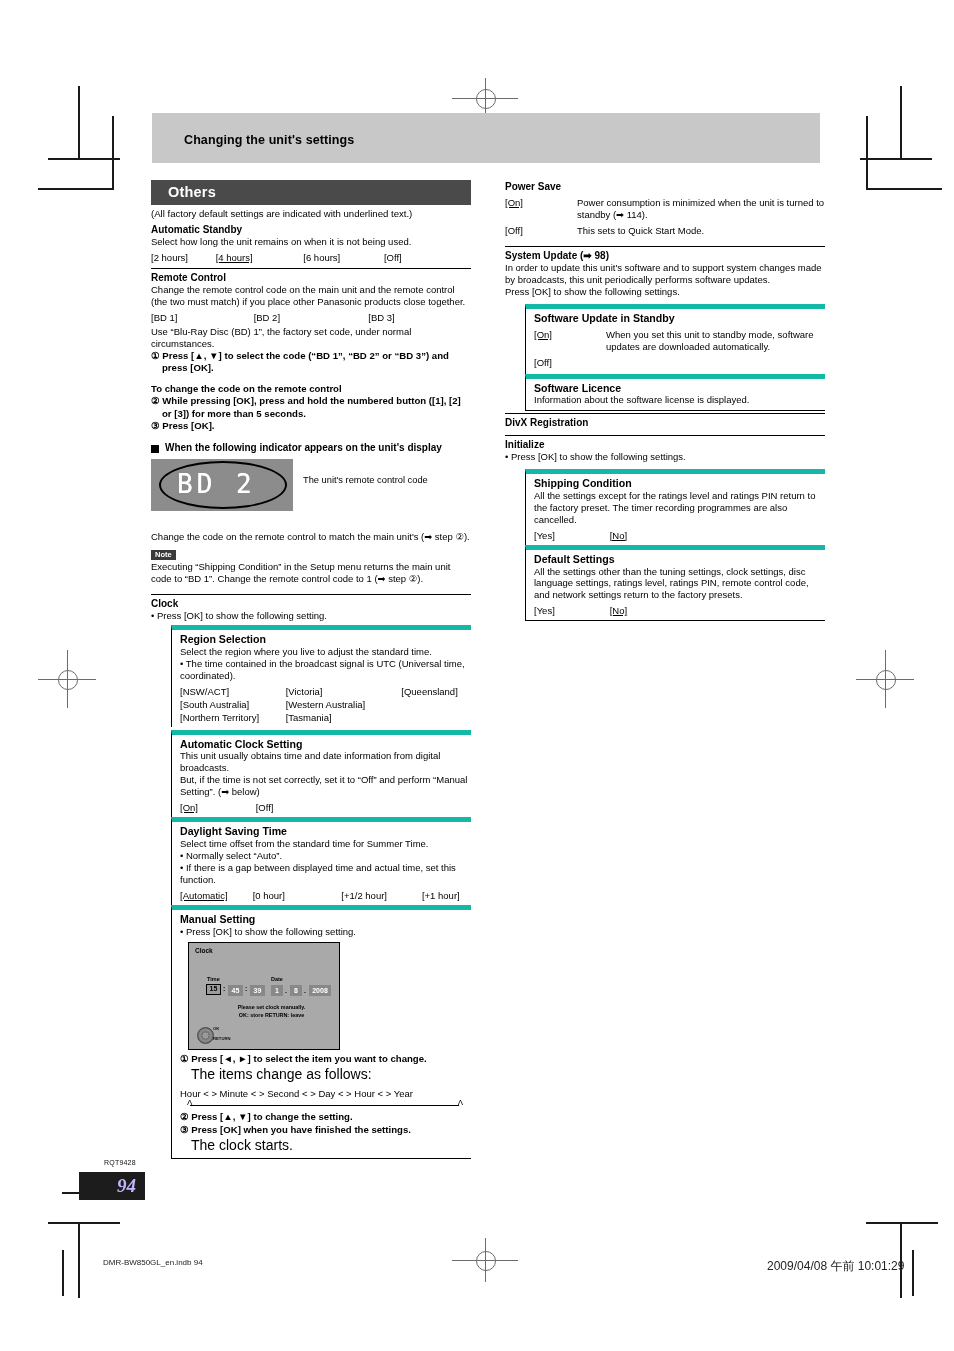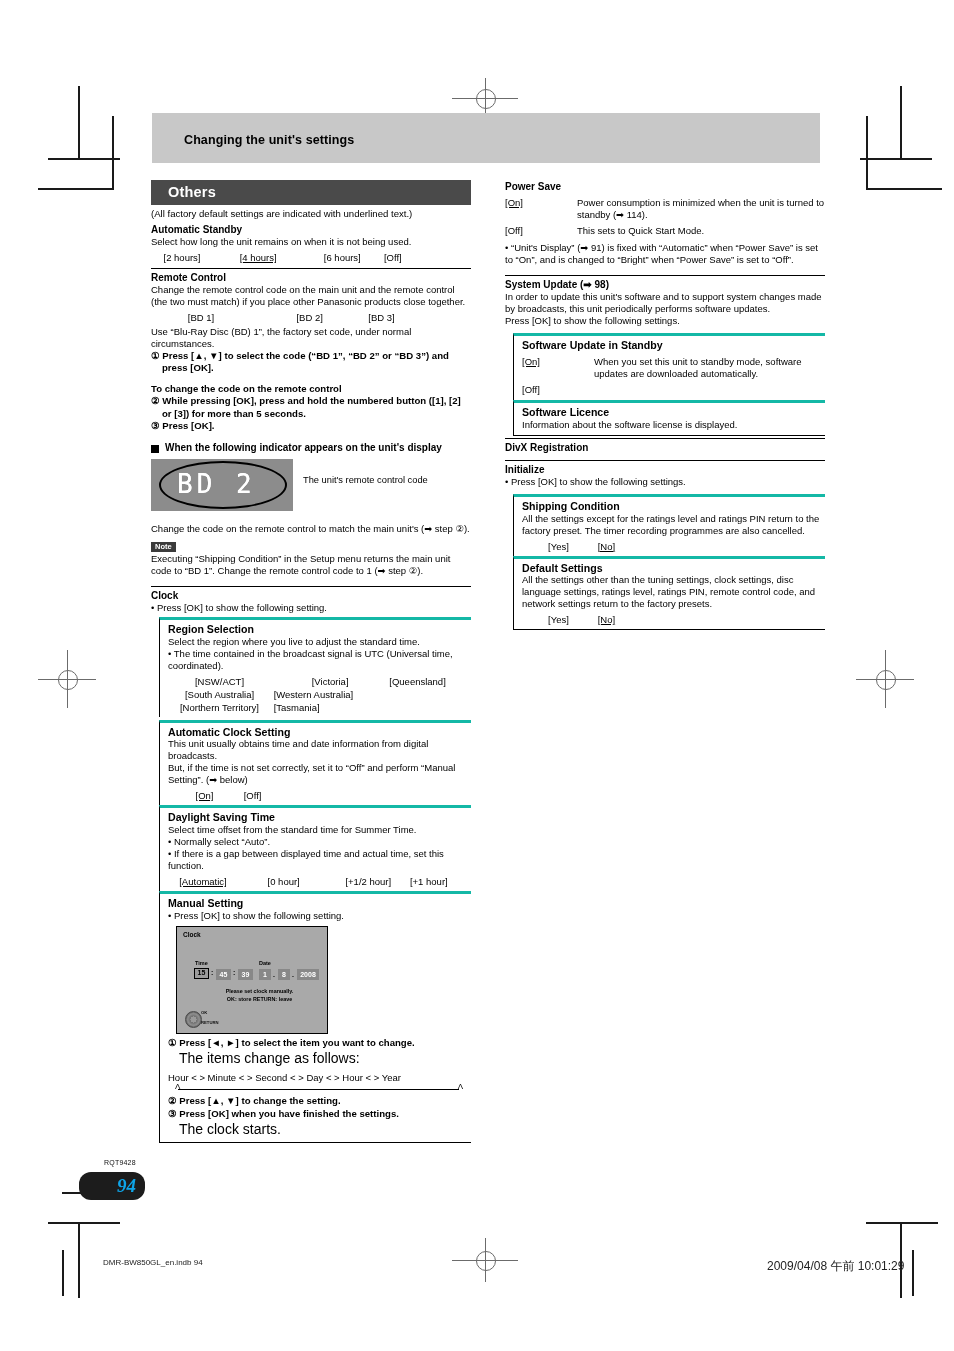--- a/index.html
+++ b/index.html
@@ -42,29 +42,28 @@
     font-weight: bold;
     letter-spacing: .1px;
     color: #000;
   }
 
   .page-tab {
     position: absolute;
     left: 79px; top: 1172px;
     width: 66px; height: 28px;
     background: #1c1c1c;
-    color: #0ea5e9;
+    color: #c4b5fd;
     font-style: italic;
     font-weight: bold;
     font-size: 19px;
     text-align: right;
     box-sizing: border-box;
     padding: 3px 9px 0 0;
     font-family: "Liberation Serif", serif;
-    border-radius: 12px;
   }
   .doc-code {
     position: absolute;
     left: 104px; top: 1159px;
     font-size: 7px;
     letter-spacing: .2px;
     color: #111;
   }
   .footer-left {
     position: absolute;
@@ -116,39 +115,39 @@
     margin: 1px 0 0 0;
   }
   .item-body {
     font-size: 9.5px;
     line-height: 1.26;
     margin: 0;
   }
 
   
   .sub {
-    border-top: 3px solid #14b8a6;
+    border-top: 5px solid #14b8a6;
     border-left: 1px solid #000;
-    margin-left: 8px;
+    margin-left: 20px;
     padding: 3px 0 4px 8px;
   }
   .sub.last { border-bottom: 1px solid #000; }
   .sub-title {
     font-size: 10.6px;
     font-weight: bold;
     line-height: 1.2;
   }
   .sub-body {
     font-size: 9.5px;
     line-height: 1.26;
   }
 
   
   .opts-grid { display: block; font-size: 9.5px; margin-top: 4px; }
-  .opts-grid .cell { display: inline-block; text-align: center; }
+  .opts-grid .cell { display: inline-block; }
 
   
   .desc-row { display: flex; font-size: 9.5px; margin-top: 4px; line-height: 1.28; }
   .desc-row .k { width: 72px; flex: 0 0 72px; }
   .desc-row .v { flex: 1 1 auto; }
 
   
   .note-badge {
     display: inline-block;
     background: #3b3b3b;
@@ -357,21 +356,21 @@
 
     <div class="sq-head">When the following indicator appears on the unit's display</div>
 
     <div class="fl-wrap">
       <div class="fl-panel"></div>
       <div class="fl-ellipse"></div>
       <div class="fl-seg" style="left:26px;">BD 2</div>
       <div class="fl-caption">The unit's remote control code</div>
     </div>
 
-    <div class="item-body" style="margin-top:6px">Change the code on the remote control to match the main unit's (➡ step ②).</div>
+    <div class="item-body" style="margin-top:14px">Change the code on the remote control to match the main unit's (➡ step ②).</div>
 
     <div class="note-badge">Note</div>
     <div class="item-body">Executing “Shipping Condition” in the Setup menu returns the main unit code to “BD 1”. Change the remote control code to 1 (➡ step ②).</div>
   </div>
 
   <div class="item" style="margin-top:6px">
     <div class="item-title">Clock</div>
     <div class="item-body">• Press [OK] to show the following setting.</div>
   </div>
 
@@ -477,21 +476,20 @@
   <div class="item no-rule">
     <div class="item-title">Power Save</div>
     <div class="desc-row">
       <div class="k" style="text-decoration:underline">[On]</div>
       <div class="v">Power consumption is minimized when the unit is turned to standby (➡ 114).</div>
     </div>
     <div class="desc-row">
       <div class="k">[Off]</div>
       <div class="v">This sets to Quick Start Mode.</div>
     </div>
-    <div class="item-body" style="margin-top:5px">• “Unit's Display” (➡ 91) is fixed with “Automatic” when “Power Save” is set to “On”, and is changed to “Bright” when “Power Save” is set to “Off”.</div>
   </div>
 
   <div class="item" style="margin-top:6px">
     <div class="item-title">System Update (➡ 98)</div>
     <div class="item-body">In order to update this unit's software and to support system changes made by broadcasts, this unit periodically performs software updates.</div>
     <div class="item-body">Press [OK] to show the following settings.</div>
   </div>
 
   <div class="sub" style="margin-top:3px">
     <div class="sub-title">Software Update in Standby</div>

